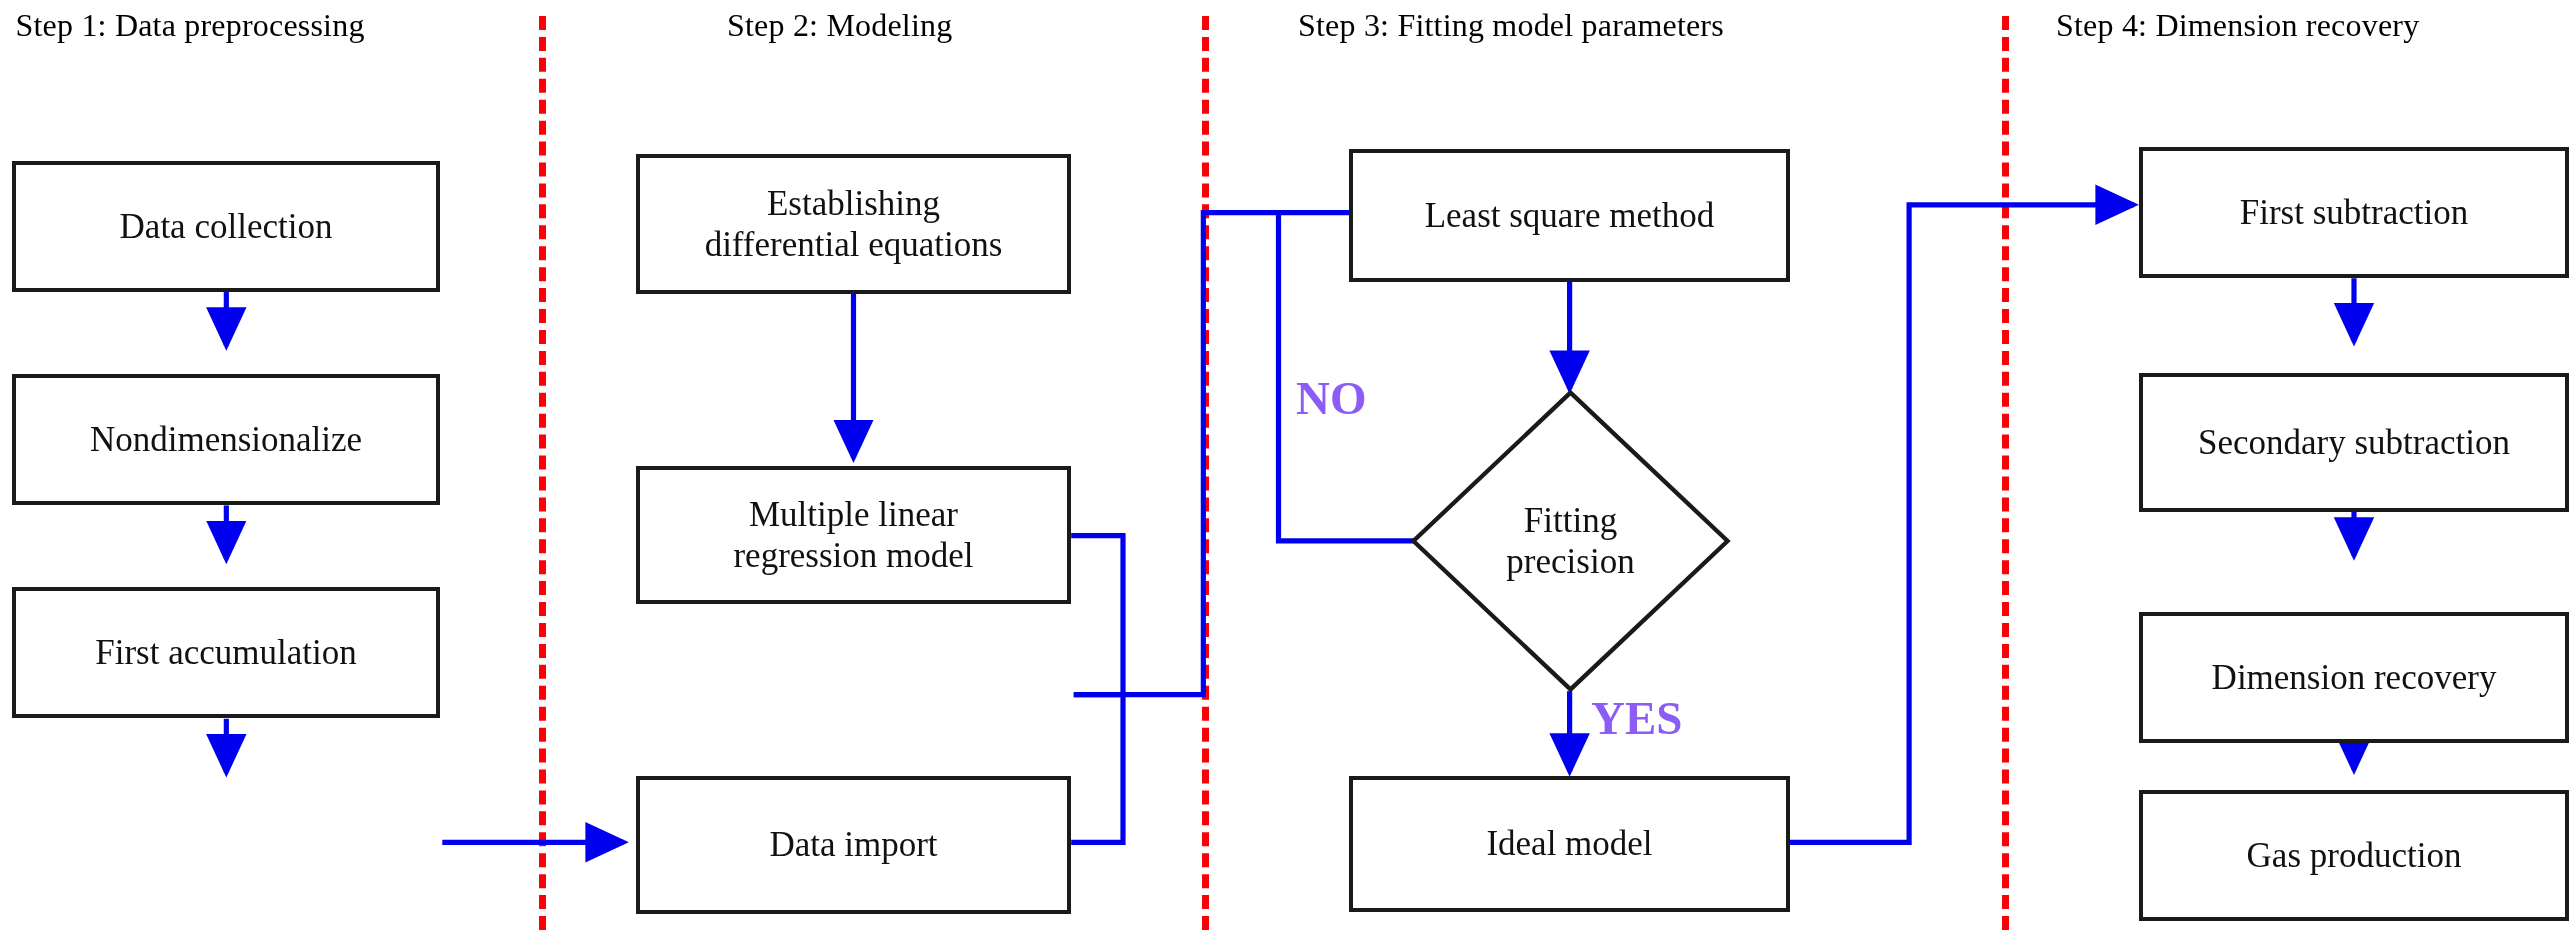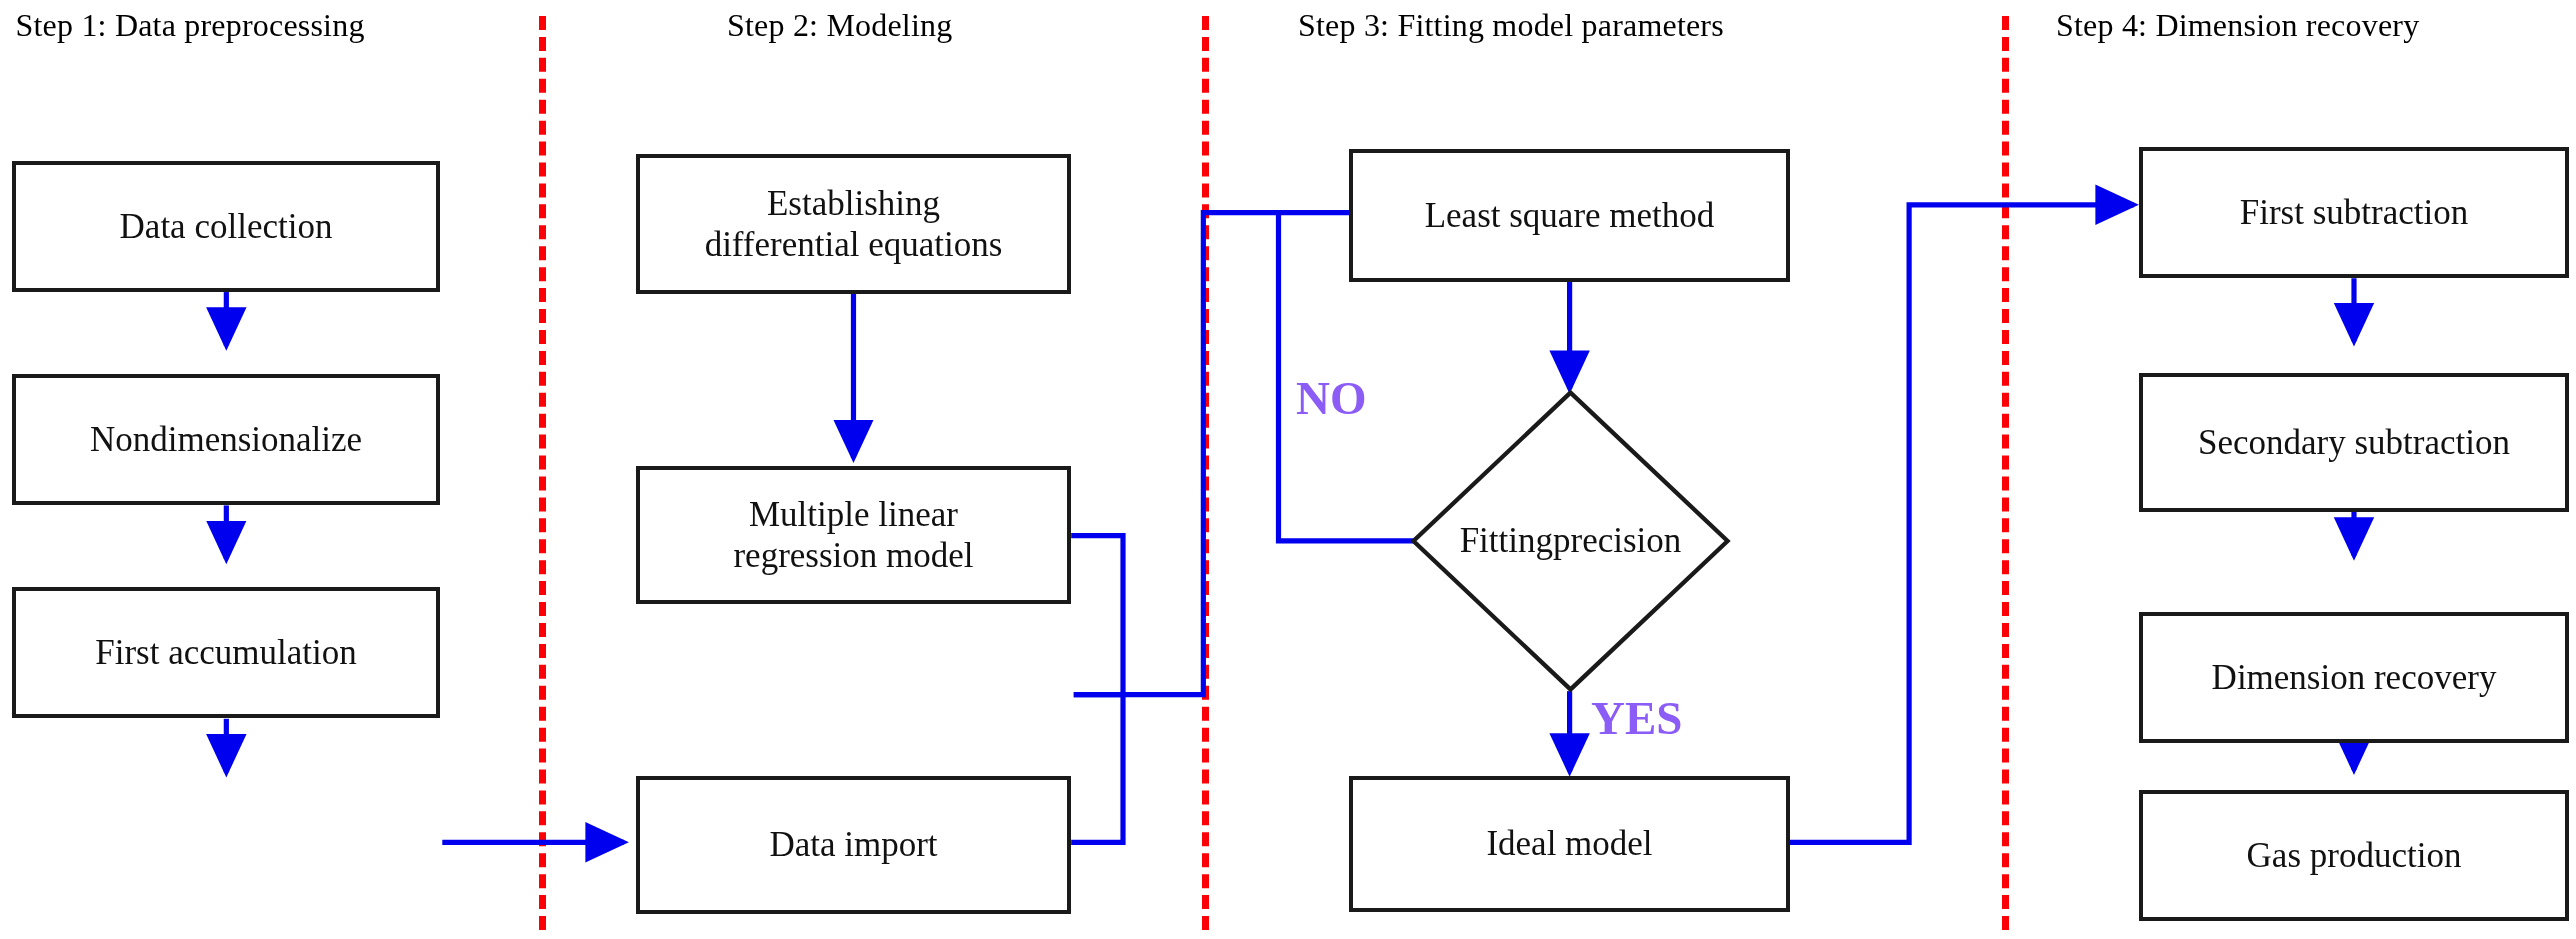--- a/index.html
+++ b/index.html
@@ -142,21 +142,21 @@
   </div>
 
   <div class="node" style="left:1349px; top:149px; width:441px; height:133px;">
     <span>Least square method</span>
   </div>
 
   <div class="diamond-wrap" style="left:1410px; top:389px; width:321px; height:304px;">
     <svg width="321" height="304" viewBox="0 0 372 352" xmlns="http://www.w3.org/2000/svg">
       <polygon points="186,4 368,176 186,348 4,176" fill="#ffffff" stroke="#1a1a1a" stroke-width="5"></polygon>
     </svg>
-    <div class="diamond-label" style="flex-direction:row;">
+    <div class="diamond-label" style="flex-direction:column;">
       <span>Fitting</span>
       <span>precision</span>
     </div>
   </div>
 
   <div class="node" style="left:1349px; top:776px; width:441px; height:136px;">
     <span>Ideal model</span>
   </div>
 
   <div class="edge-label" style="left:1296px; top:371px;">NO</div>

